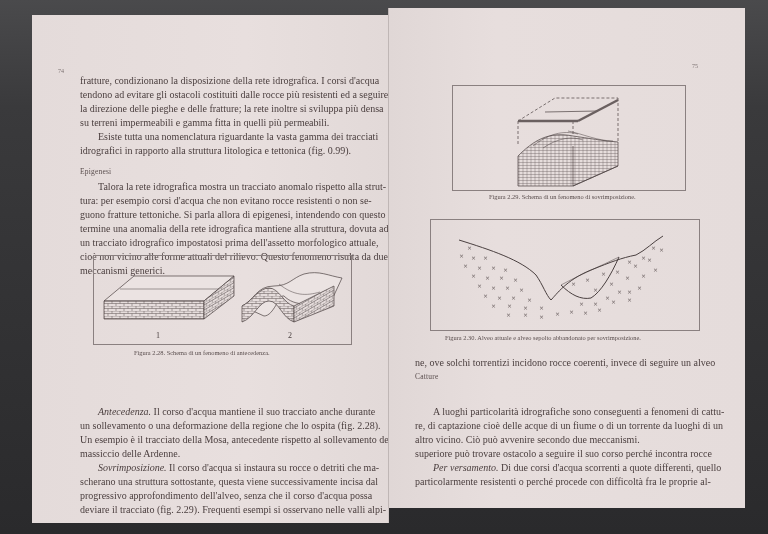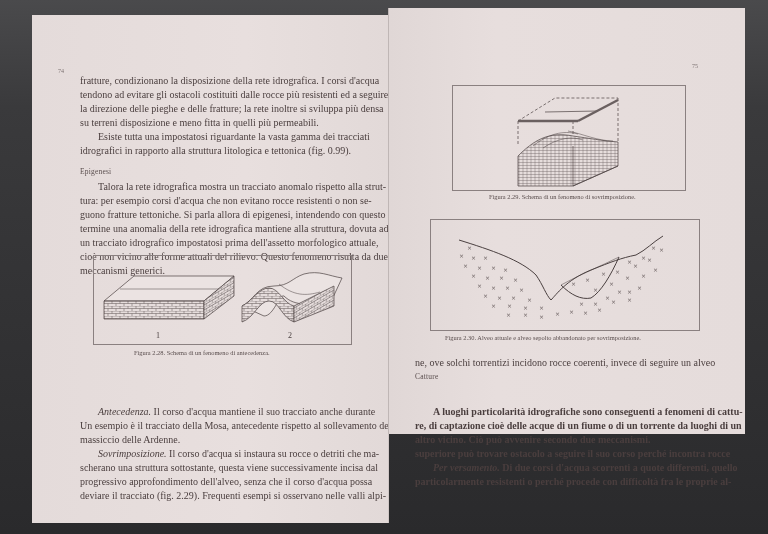--- a/index.html
+++ b/index.html
@@ -17,21 +17,21 @@
       position: absolute;
       background: #e6dddc;
       color: #4a3f3f;
     }
     .page.left {
       left: 32px; top: 15px; width: 356px; height: 508px;
       background: linear-gradient(90deg, #e4dbda 0%, #e8dfde 60%, #e2d9d8 100%);
       box-shadow: 1px 0 0 #cfc6c5;
     }
     .page.right {
-      left: 388px; top: 8px; width: 356px; height: 426px;
+      left: 388px; top: 8px; width: 356px; height: 500px;
       background: linear-gradient(90deg, #e0d7d6 0%, #e7dedd 30%, #e5dcdb 100%);
       border-left: 1px solid #bfb6b5;
     }
     .folio {
       position: absolute; font-size: 6px; color: #7a7070;
     }
     .text-block {
       position: absolute;
       font-size: 10px;
       line-height: 14px;
@@ -59,22 +59,22 @@
 
 <div class="bg-top"></div>
 
 <div class="page left">
   <span class="folio" style="left:26px; top:53px;">74</span>
 
   <div class="text-block" style="left:48px; top:59px; width:281px;">
     <span class="line">fratture, condizionano la disposizione della rete idrografica. I corsi d'acqua</span>
     <span class="line">tendono ad evitare gli ostacoli costituiti dalle rocce più resistenti ed a seguire</span>
     <span class="line">la direzione delle pieghe e delle fratture; la rete inoltre si sviluppa più densa</span>
-    <span class="line last">su terreni disposizione e meno fitta in quelli più permeabili.</span>
-    <span class="line indent">Esiste tutta una impostatosi riguardante la vasta gamma dei tracciati</span>
+    <span class="line last">su terreni impermeabili e gamma fitta in quelli più permeabili.</span>
+    <span class="line indent">Esiste tutta una nomenclatura riguardante la vasta gamma dei tracciati</span>
     <span class="line last">idrografici in rapporto alla struttura litologica e tettonica (fig. 0.99).</span>
   </div>
 
   <span class="heading" style="left:48px; top:152px;">Epigenesi</span>
 
   <div class="text-block" style="left:48px; top:165px; width:281px;">
     <span class="line indent">Talora la rete idrografica mostra un tracciato anomalo rispetto alla strut-</span>
     <span class="line">tura: per esempio corsi d'acqua che non evitano rocce resistenti o non se-</span>
     <span class="line">guono fratture tettoniche. Si parla allora di epigenesi, intendendo con questo</span>
     <span class="line">termine una anomalia della rete idrografica mantiene alla struttura, dovuta ad</span>
@@ -110,20 +110,21 @@
         <polygon points="200,50 240,30 240,50 200,66" fill="url(#brickSide)"></polygon>
         <path d="M185,28 C200,40 212,40 226,36" fill="none" stroke-width="0.5"></path>
       </g>
       <text x="194" y="82" font-size="8" fill="#4a4040" font-family="Liberation Serif, serif">2</text>
     </svg>
   </div>
   <span class="caption" style="left:102px; top:334px;">Figura 2.28.  Schema di un fenomeno di antecedenza.</span>
 
   <div class="text-block" style="left:48px; top:362px; width:281px;margin-top:28px;">
     <span class="line indent"><em>Antecedenza.</em> Il corso d'acqua mantiene il suo tracciato anche durante</span>
+    <span class="line">un sollevamento o una deformazione della regione che lo ospita (fig. 2.28).</span>
     <span class="line">Un esempio è il tracciato della Mosa, antecedente rispetto al sollevamento del</span>
     <span class="line last">massiccio delle Ardenne.</span>
     <span class="line indent"><em>Sovrimposizione.</em> Il corso d'acqua si instaura su rocce o detriti che ma-</span>
     <span class="line">scherano una struttura sottostante, questa viene successivamente incisa dal</span>
     <span class="line">progressivo approfondimento dell'alveo, senza che il corso d'acqua possa</span>
     <span class="line">deviare il tracciato (fig. 2.29). Frequenti esempi si osservano nelle valli alpi-</span>
   </div>
 </div>
 
 <div class="page right">
@@ -220,21 +221,21 @@
     </svg>
   </div>
   <span class="caption" style="left:56px; top:326px;">Figura 2.30.  Alveo attuale e alveo sepolto abbandonato per sovrimposizione.</span>
 
   <div class="text-block" style="left:26px; top:348px; width:291px;">
     <span class="line">ne, ove solchi torrentizi incidono rocce coerenti, invece di seguire un alveo</span>
   </div>
 
   <span class="heading" style="left:26px; top:364px;">Catture</span>
 
-  <div class="text-block" style="left:26px; top:397px; width:291px;font-weight:bold;">
+  <div class="text-block" style="left:26px; top:397px; width:291px;">
     <span class="line indent">A luoghi particolarità idrografiche sono conseguenti a fenomeni di cattu-</span>
     <span class="line">re, di captazione cioè delle acque di un fiume o di un torrente da luoghi di un</span>
     <span class="line last">altro vicino. Ciò può avvenire secondo due meccanismi.</span>
     <span class="line">superiore può trovare ostacolo a seguire il suo corso perché incontra rocce</span>
     <span class="line indent"><em>Per versamento.</em> Di due corsi d'acqua scorrenti a quote differenti, quello</span>
     <span class="line">particolarmente resistenti o perché procede con difficoltà fra le proprie al-</span>
   </div>
 </div>
 
 </body></html>

